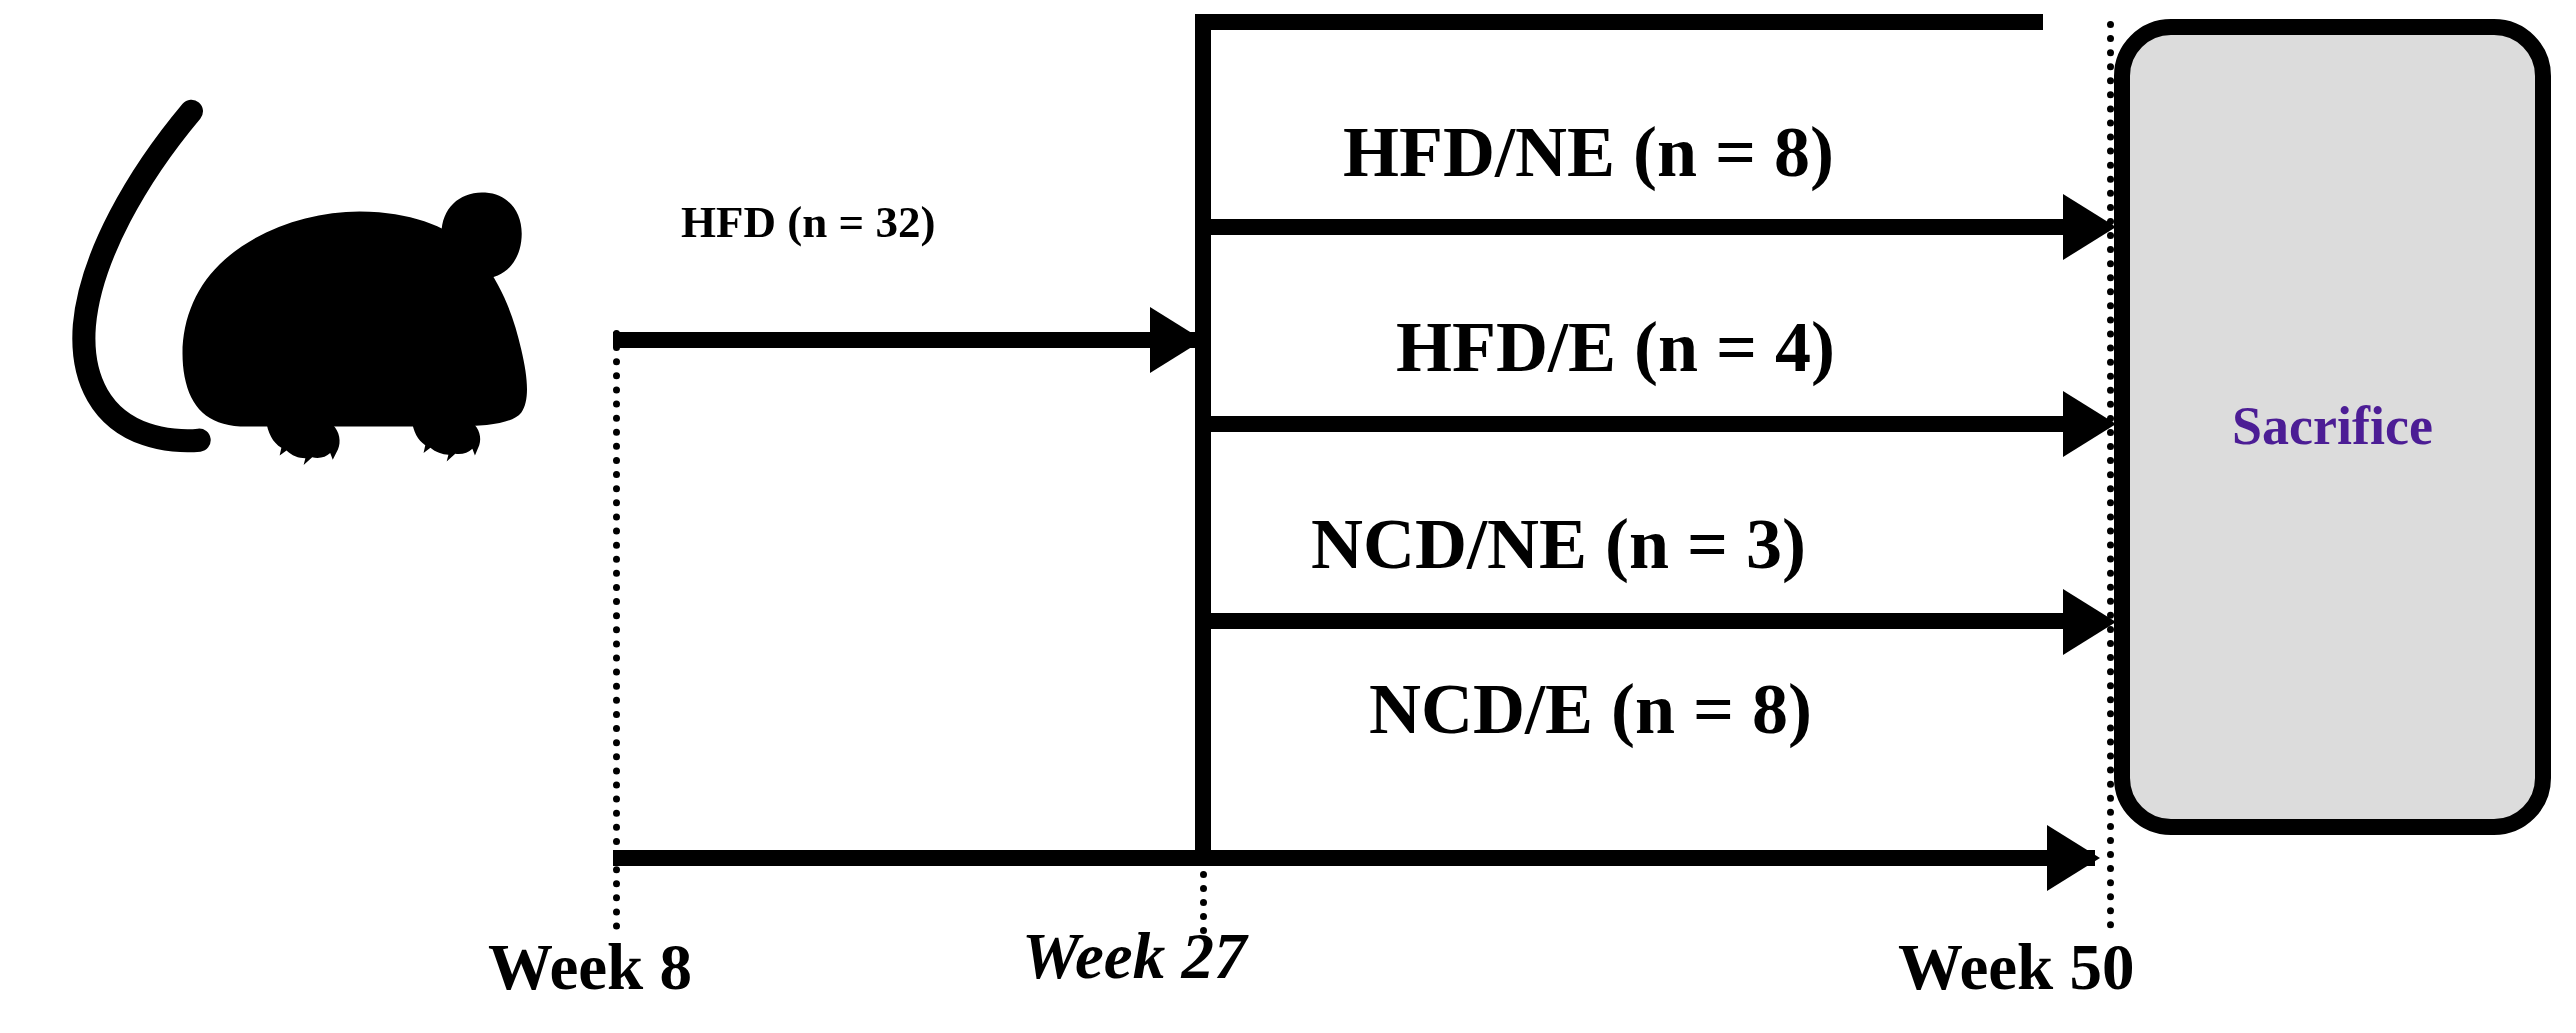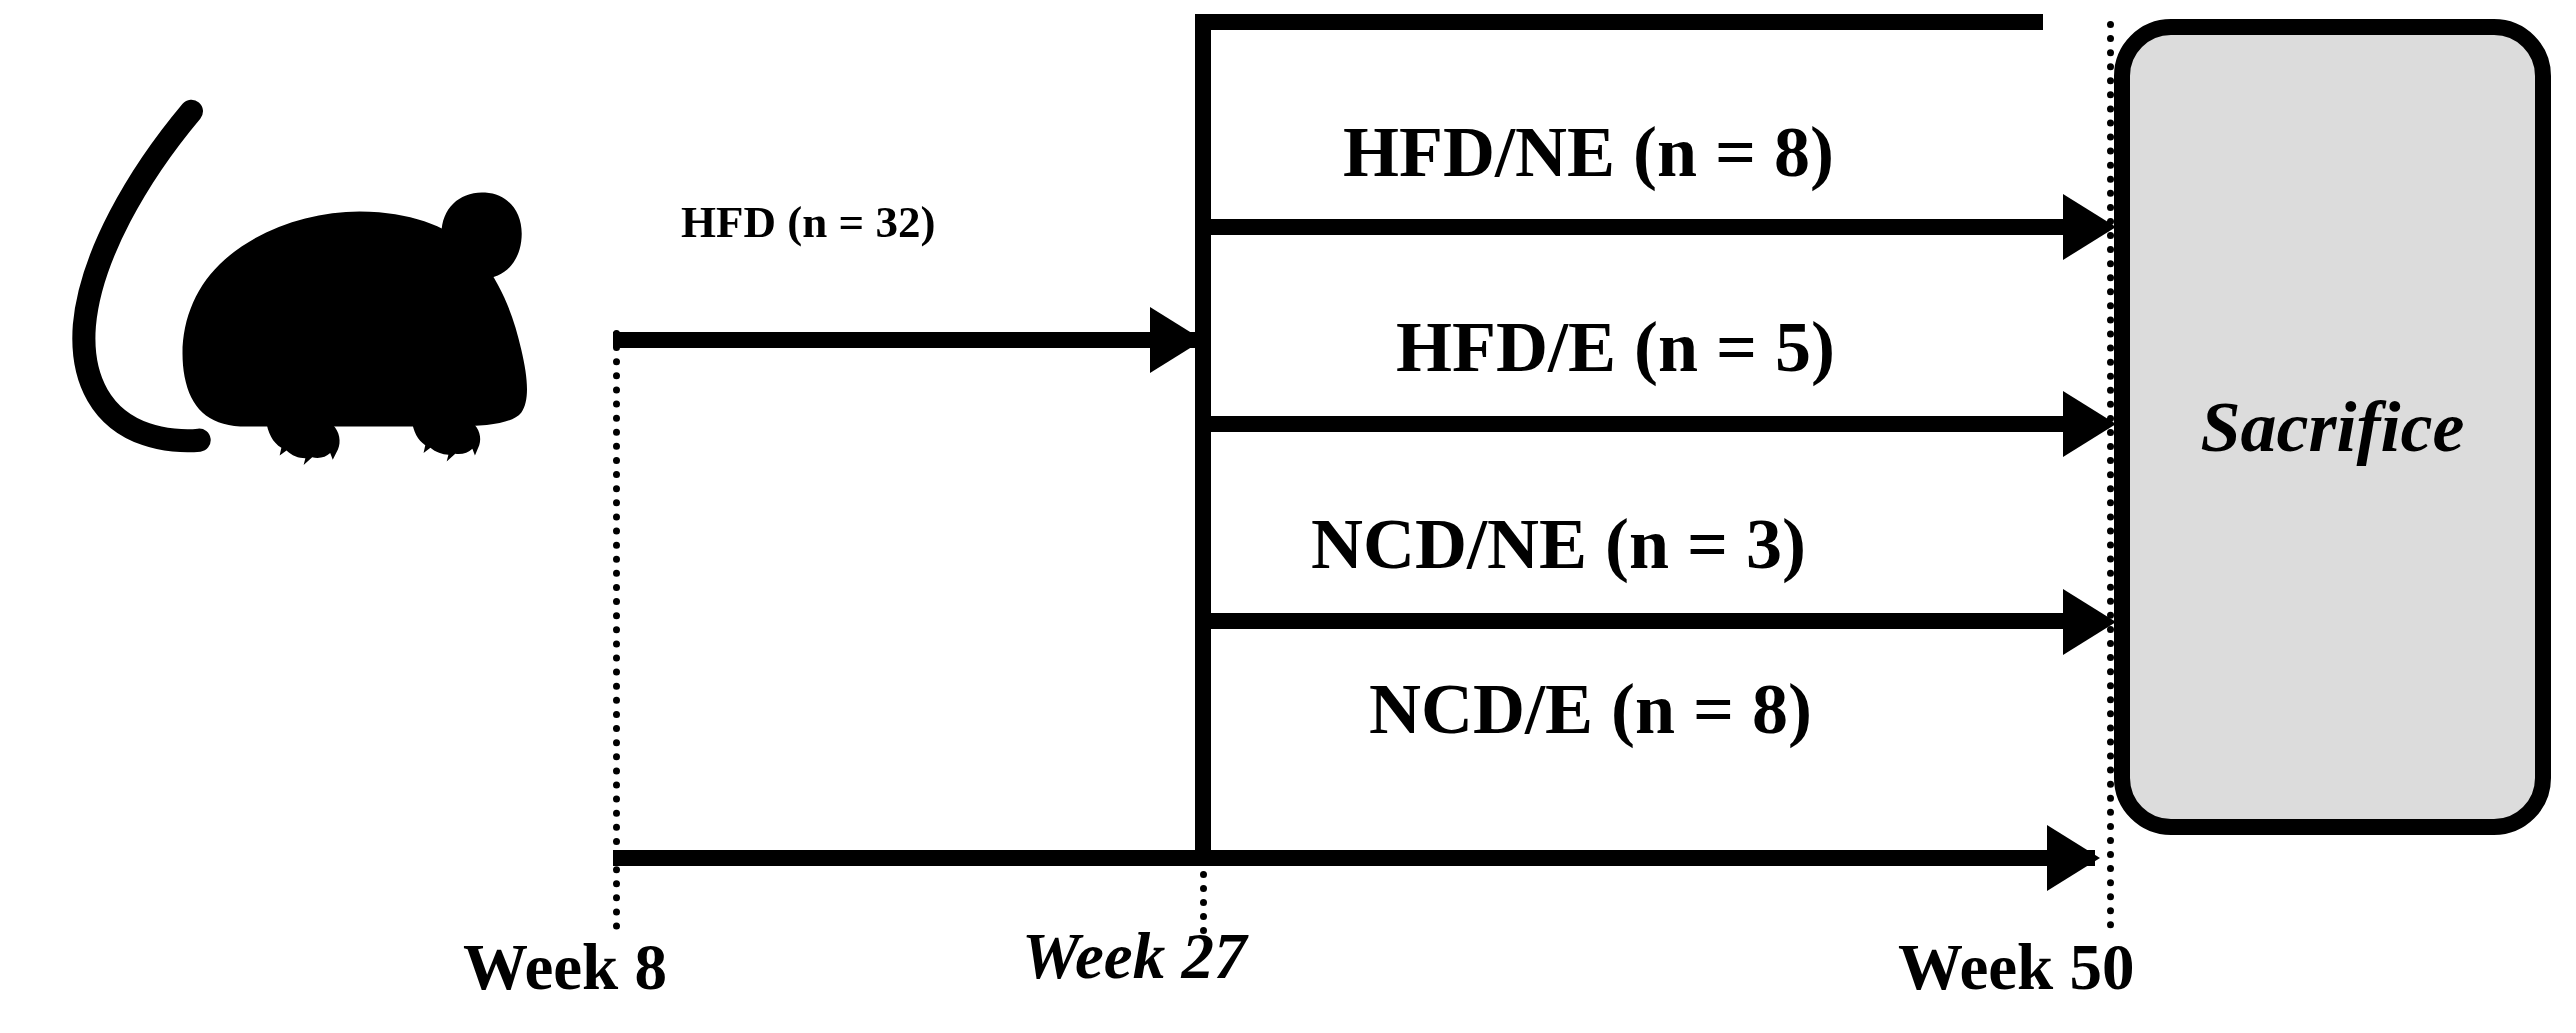--- a/index.html
+++ b/index.html
@@ -77,26 +77,25 @@
     border-radius: 57px;
     box-sizing: border-box;
     display: flex;
     flex-direction: column;
     align-items: center;
     justify-content: center;
   }
   .sacrifice-line {
     font-family: "Liberation Serif", "DejaVu Serif", serif;
     font-weight: bold;
-    font-size: 72px;
-    color: #000000;
+    font-size: 54px;
+    color: #4c1d95;
     line-height: 1.18;
     white-space: nowrap;
     text-align: center;
-    font-style: italic;
   }
 </style>
 </head>
 <body>
 
 <div id="canvas">
 
   <div class="mouse-icon">
     <svg viewBox="0 0 690 530" width="591" height="454" aria-hidden="true">
 
@@ -148,34 +147,34 @@
   <div class="vline" style="left:1195px; top:13.7px; height:852px;"></div>
 
   <div class="hline" style="left:613px; top:332px; width:591px;"></div>
   <div class="arrowhead" style="left:1150px; top:307px;"></div>
   <div class="lbl hfd-label">HFD (n = 32)</div>
 
   <div class="lbl group-label" style="left:1343px; top:116px;">HFD/NE (n = 8)</div>
   <div class="hline" style="left:1195px; top:219px; width:906px;"></div>
   <div class="arrowhead" style="left:2063px; top:194px;"></div>
 
-  <div class="lbl group-label" style="left:1396px; top:311px;">HFD/E (n = 5)</div>
+  <div class="lbl group-label" style="left:1396px; top:311px;">HFD/E (n = 4)</div>
   <div class="hline" style="left:1195px; top:416px; width:906px;"></div>
   <div class="arrowhead" style="left:2063px; top:391px;"></div>
 
   <div class="lbl group-label" style="left:1311px; top:508px;">NCD/NE (n = 3)</div>
   <div class="hline" style="left:1195px; top:613px; width:906px;"></div>
   <div class="arrowhead" style="left:2063px; top:589px;"></div>
 
   <div class="lbl group-label" style="left:1369px; top:673px;">NCD/E (n = 8)</div>
   <div class="hline" style="left:613px; top:850px; width:1482px;"></div>
   <div class="arrowhead" style="left:2047px; top:825px;"></div>
 
   <div class="sacrifice-box">
     <div class="sacrifice-line">Sacrifice</div>
   </div>
 
-  <div class="lbl week-label" style="left:463px; top:935px;">Week 8</div>
+  <div class="lbl week-label" style="left:488px; top:935px;">Week 8</div>
   <div class="lbl week-label" style="left:1022px; top:924px;font-style:italic;">Week 27</div>
   <div class="lbl week-label" style="left:1898px; top:935px;">Week 50</div>
 
 </div>
 
 
 </body></html>

